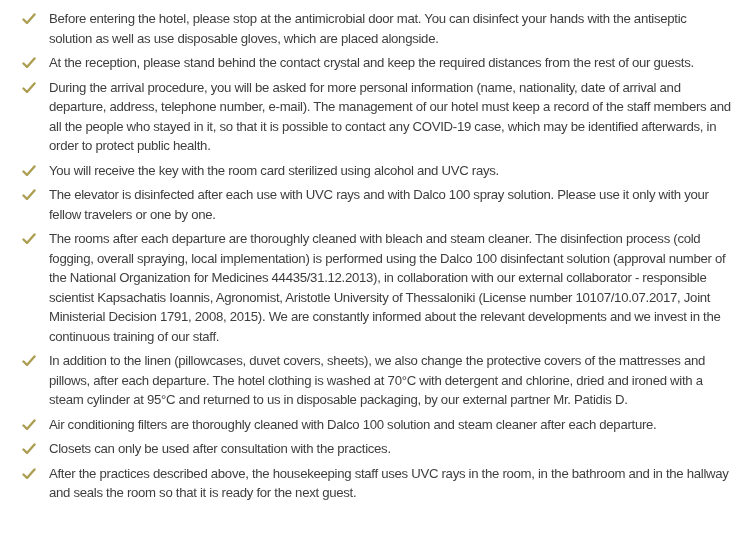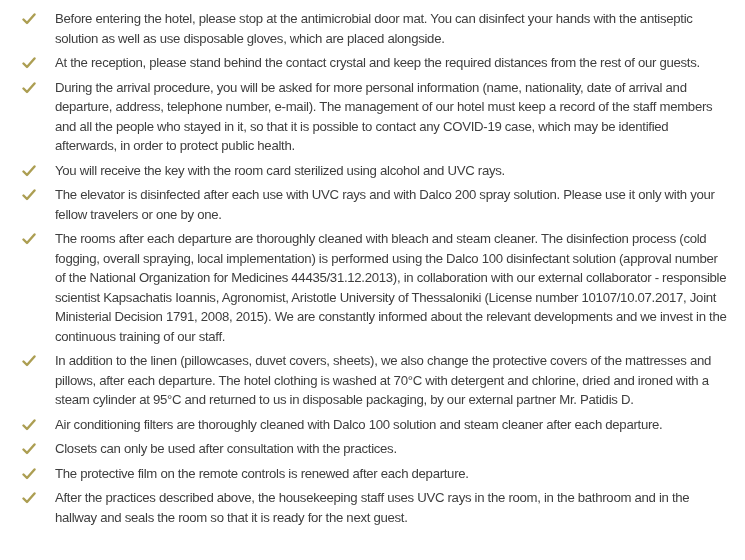--- a/index.html
+++ b/index.html
@@ -21,21 +21,21 @@
     margin: 0 0 11px 0;
   }
   .protocol-list {
     list-style: none;
     margin: 0;
     padding: 0 0 0 6px;
   }
   .protocol-item {
     display: flex;
     align-items: flex-start;
-    gap: 19px;
+    gap: 13px;
     margin: 0 0 5px 0;
   }
   .check-icon {
     flex: 0 0 14px;
     height: 12px;
     margin-top: 4px;
   }
   .check-icon svg { display: block; }
   .item-text { flex: 1; }
 </style>
@@ -81,21 +81,21 @@
         </span>
         <span class="item-text">You will receive the key with the room card sterilized using alcohol and UVC rays.</span>
       </li>
 
       <li class="protocol-item">
         <span class="check-icon">
           <svg width="14" height="12" viewBox="0 0 14 12">
             <polyline points="1.5,6.5 5,10 12.5,1.5" fill="none" stroke-width="2.4" stroke-linecap="round" stroke-linejoin="round" stroke="#ac9e52"></polyline>
           </svg>
         </span>
-        <span class="item-text">The elevator is disinfected after each use with UVC rays and with Dalco 200 spray solution. Please use it only with your fellow travelers or one by one.</span>
+        <span class="item-text">The elevator is disinfected after each use with UVC rays and with Dalco 100 spray solution. Please use it only with your fellow travelers or one by one.</span>
       </li>
 
       <li class="protocol-item">
         <span class="check-icon">
           <svg width="14" height="12" viewBox="0 0 14 12">
             <polyline points="1.5,6.5 5,10 12.5,1.5" fill="none" stroke-width="2.4" stroke-linecap="round" stroke-linejoin="round" stroke="#ac9e52"></polyline>
           </svg>
         </span>
         <span class="item-text">The rooms after each departure are thoroughly cleaned with bleach and steam cleaner. The disinfection process (cold fogging, overall spraying, local implementation) is performed using the Dalco 100 disinfectant solution (approval number of the National Organization for Medicines 44435/31.12.2013), in collaboration with our external collaborator - responsible scientist Kapsachatis Ioannis, Agronomist, Aristotle University of Thessaloniki (License number 10107/10.07.2017, Joint Ministerial Decision 1791, 2008, 2015). We are constantly informed about the relevant developments and we invest in the continuous training of our staff.</span>
       </li>
@@ -120,28 +120,20 @@
 
       <li class="protocol-item">
         <span class="check-icon">
           <svg width="14" height="12" viewBox="0 0 14 12">
             <polyline points="1.5,6.5 5,10 12.5,1.5" fill="none" stroke-width="2.4" stroke-linecap="round" stroke-linejoin="round" stroke="#ac9e52"></polyline>
           </svg>
         </span>
         <span class="item-text">Closets can only be used after consultation with the practices.</span>
       </li>
 
-      <li class="protocol-item">
-        <span class="check-icon">
-          <svg width="14" height="12" viewBox="0 0 14 12">
-            <polyline points="1.5,6.5 5,10 12.5,1.5" fill="none" stroke-width="2.4" stroke-linecap="round" stroke-linejoin="round" stroke="#ac9e52"></polyline>
-          </svg>
-        </span>
-        <span class="item-text">The protective film on the remote controls is renewed after each departure.</span>
-      </li>
 
       <li class="protocol-item">
         <span class="check-icon">
           <svg width="14" height="12" viewBox="0 0 14 12">
             <polyline points="1.5,6.5 5,10 12.5,1.5" fill="none" stroke-width="2.4" stroke-linecap="round" stroke-linejoin="round" stroke="#ac9e52"></polyline>
           </svg>
         </span>
         <span class="item-text">After the practices described above, the housekeeping staff uses UVC rays in the room, in the bathroom and in the hallway and seals the room so that it is ready for the next guest.</span>
       </li>
     </ul>

